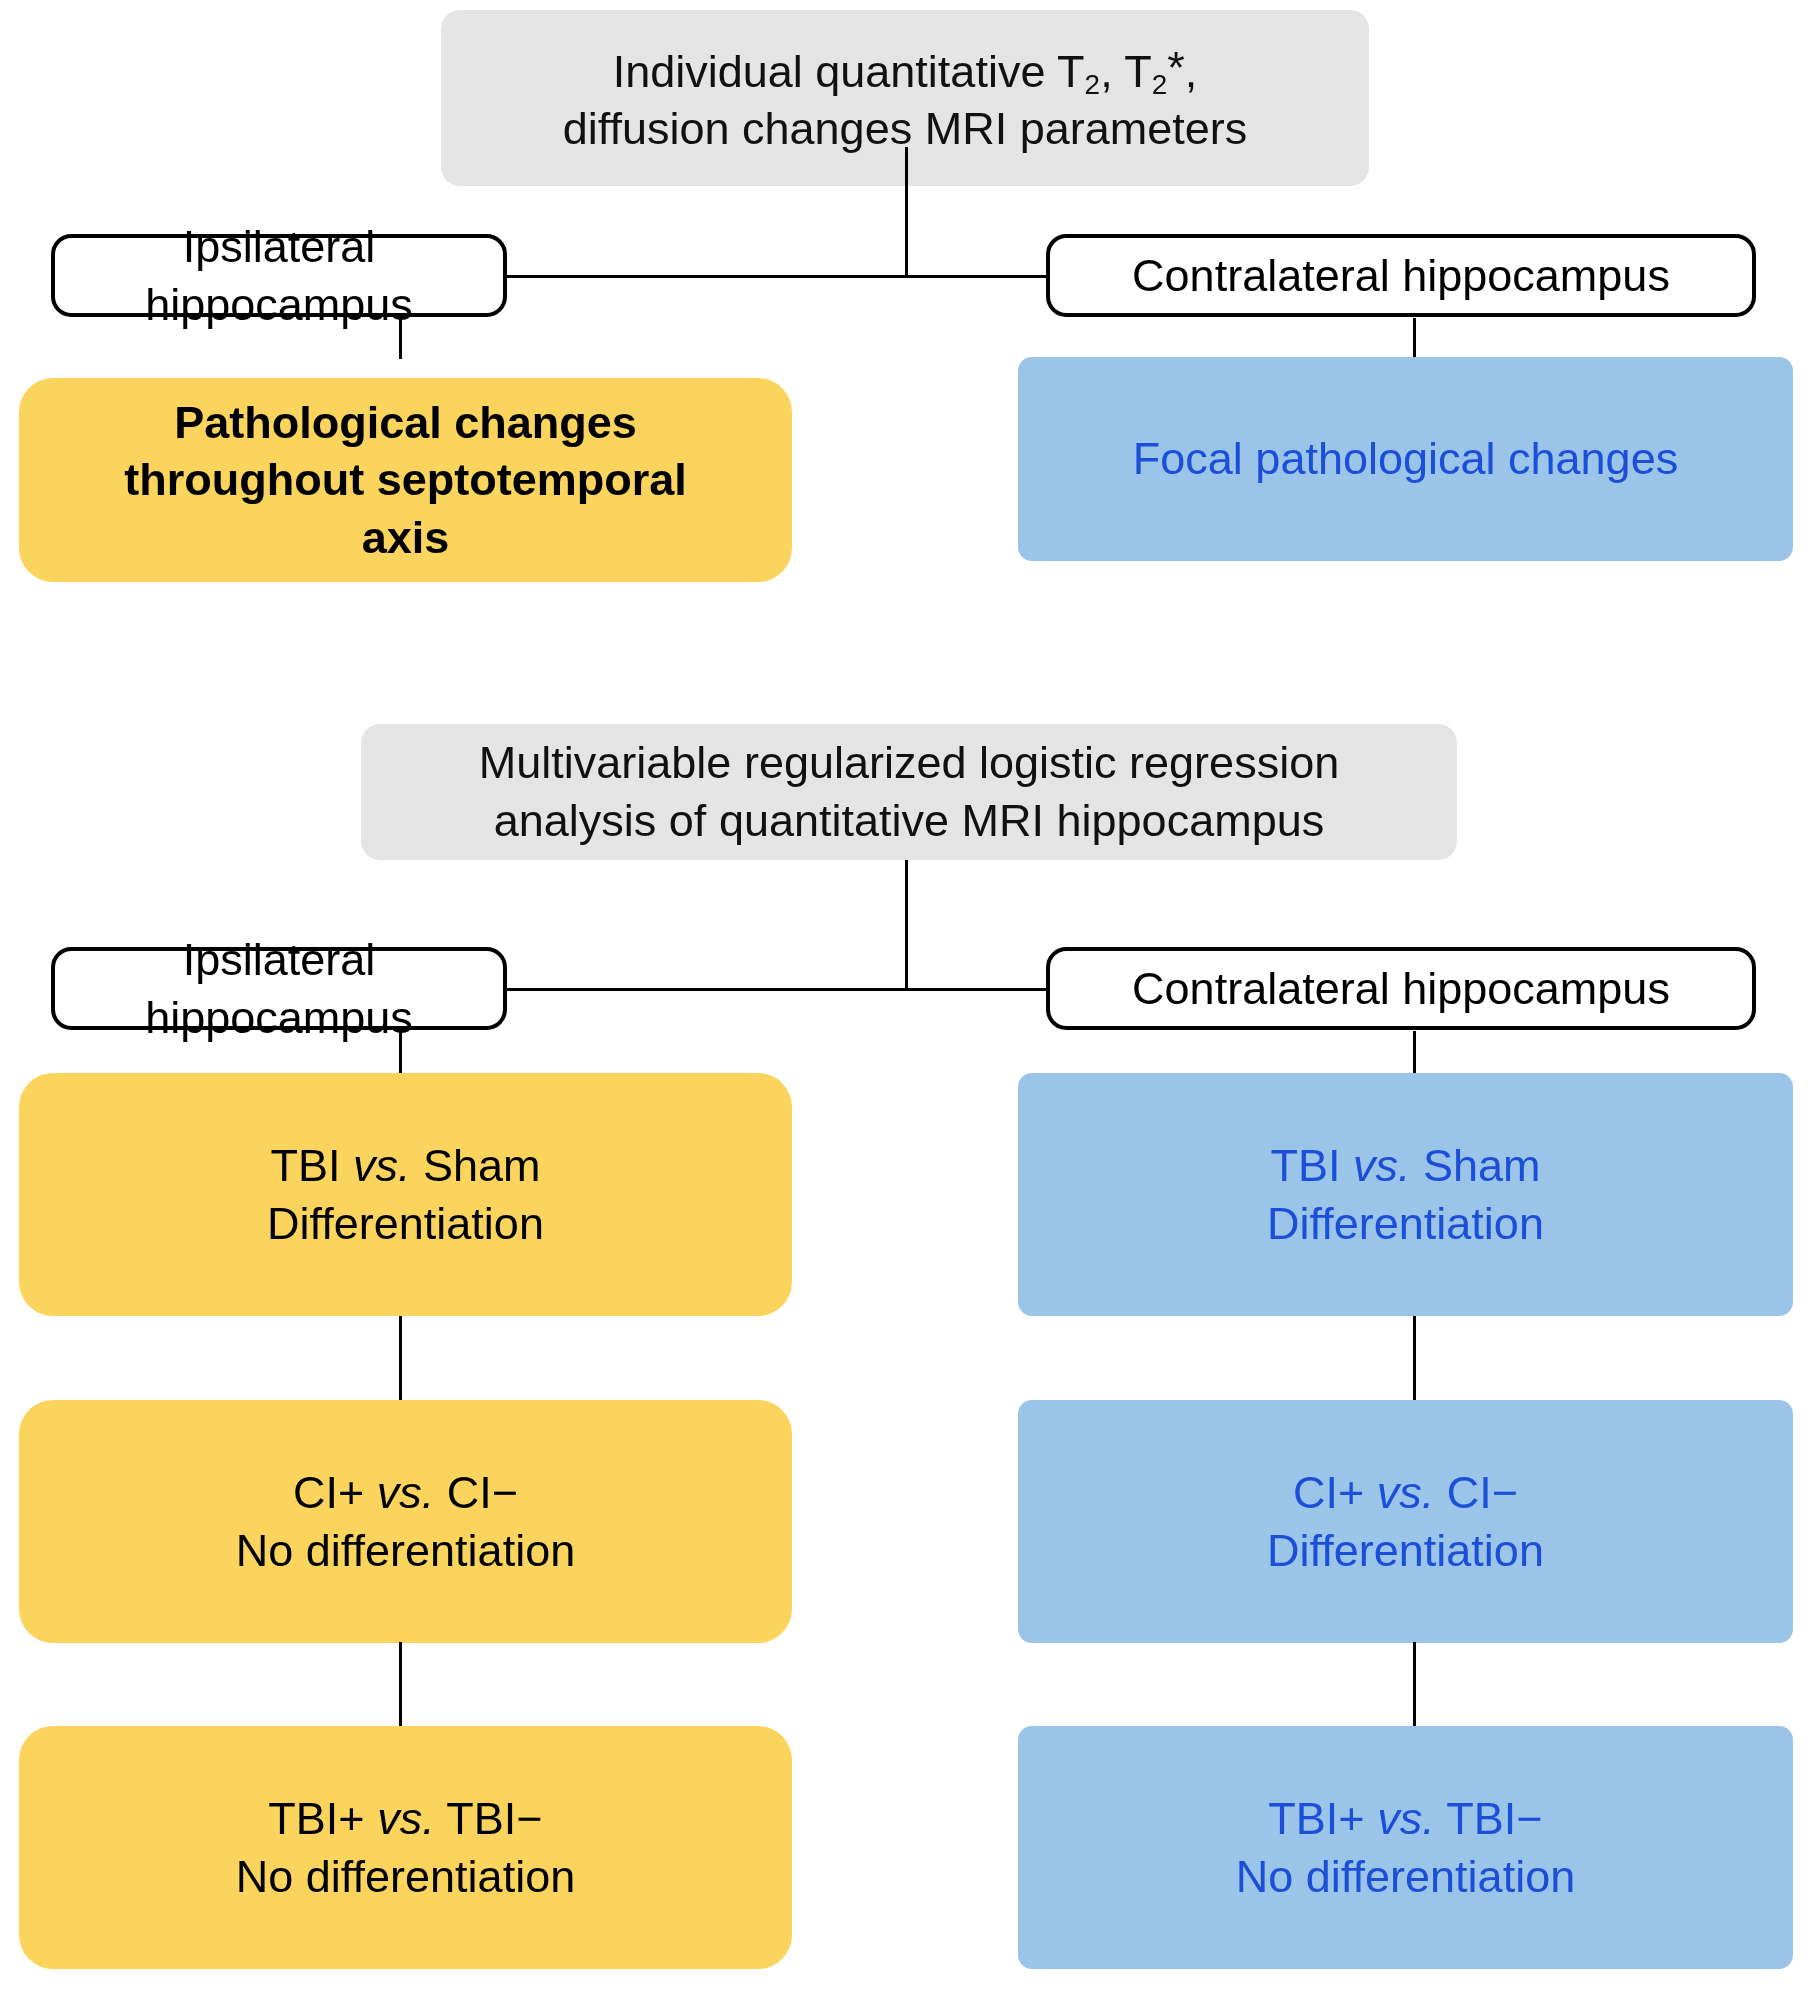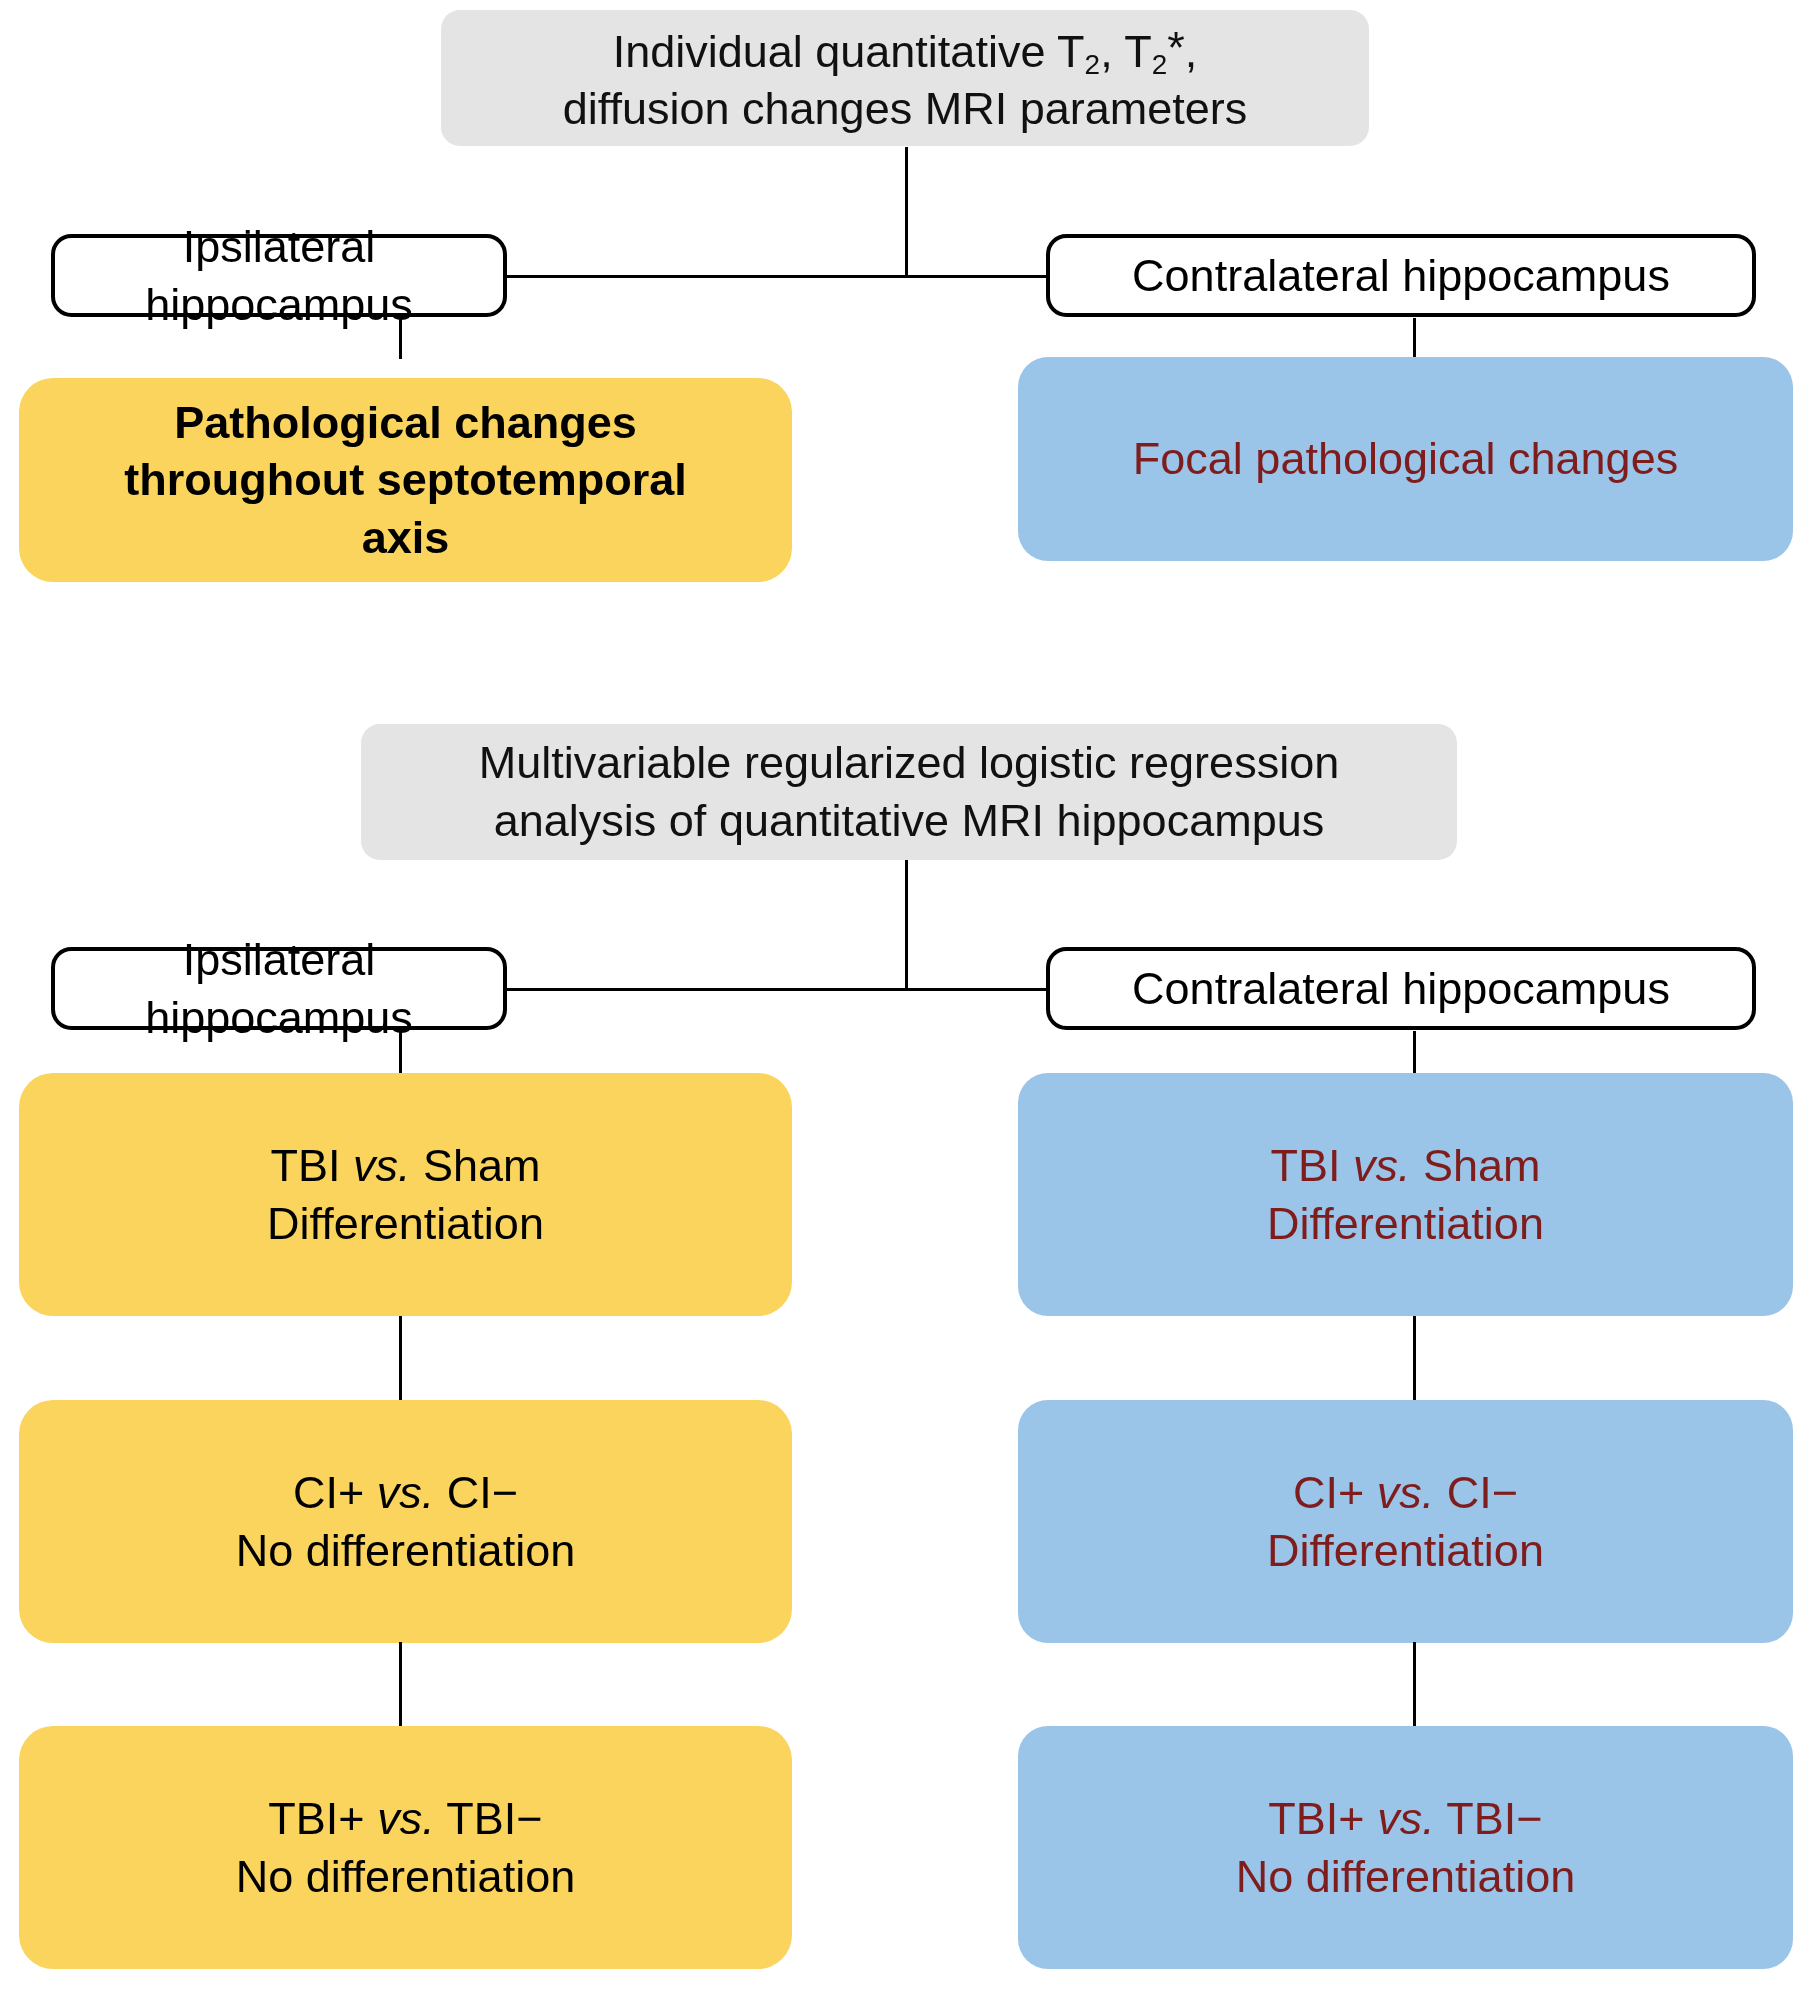--- a/index.html
+++ b/index.html
@@ -50,23 +50,23 @@
 
   .node-yellow {
     background: #fad45d;
     border-radius: 34px;
     font-size: 45px;
     color: #000000;
   }
 
   .node-blue {
     background: #9bc4e9;
-    border-radius: 30px;
+    border-radius: 14px;
     font-size: 45px;
-    color: #7f1d1d;
+    color: #1d4ed8;
   }
 
   .node-bold { font-weight: 700; }
 
   .node .txt {
     display: block;
     white-space: pre-line;
   }
 
   
@@ -89,21 +89,21 @@
   .ast {
     vertical-align: 0.08em;
   }
   .ital { font-style: italic; }
 </style>
 </head>
 <body>
 
 <div id="canvas">
 
-  <div class="node node-header" style="left:441px; top:10.2px; width:928px; height:136px;">
+  <div class="node node-header" style="left:441px; top:10.2px; width:928px; height:176px;">
     <span class="txt"><span>Individual quantitative T</span><sub>2</sub><span>, T</span><sub>2</sub><span class="ast">*</span><span>,</span><br><span>diffusion changes MRI parameters</span></span>
   </div>
 
   <div class="vline" style="left:905px; top:147px; height:130px;"></div>
 
   <div class="hline" style="left:504px; top:275px; width:545px;"></div>
 
   <div class="node node-white" style="left:51px; top:234px; width:456px; height:83px;">
     <span class="txt">Ipsilateral hippocampus</span>
   </div>

